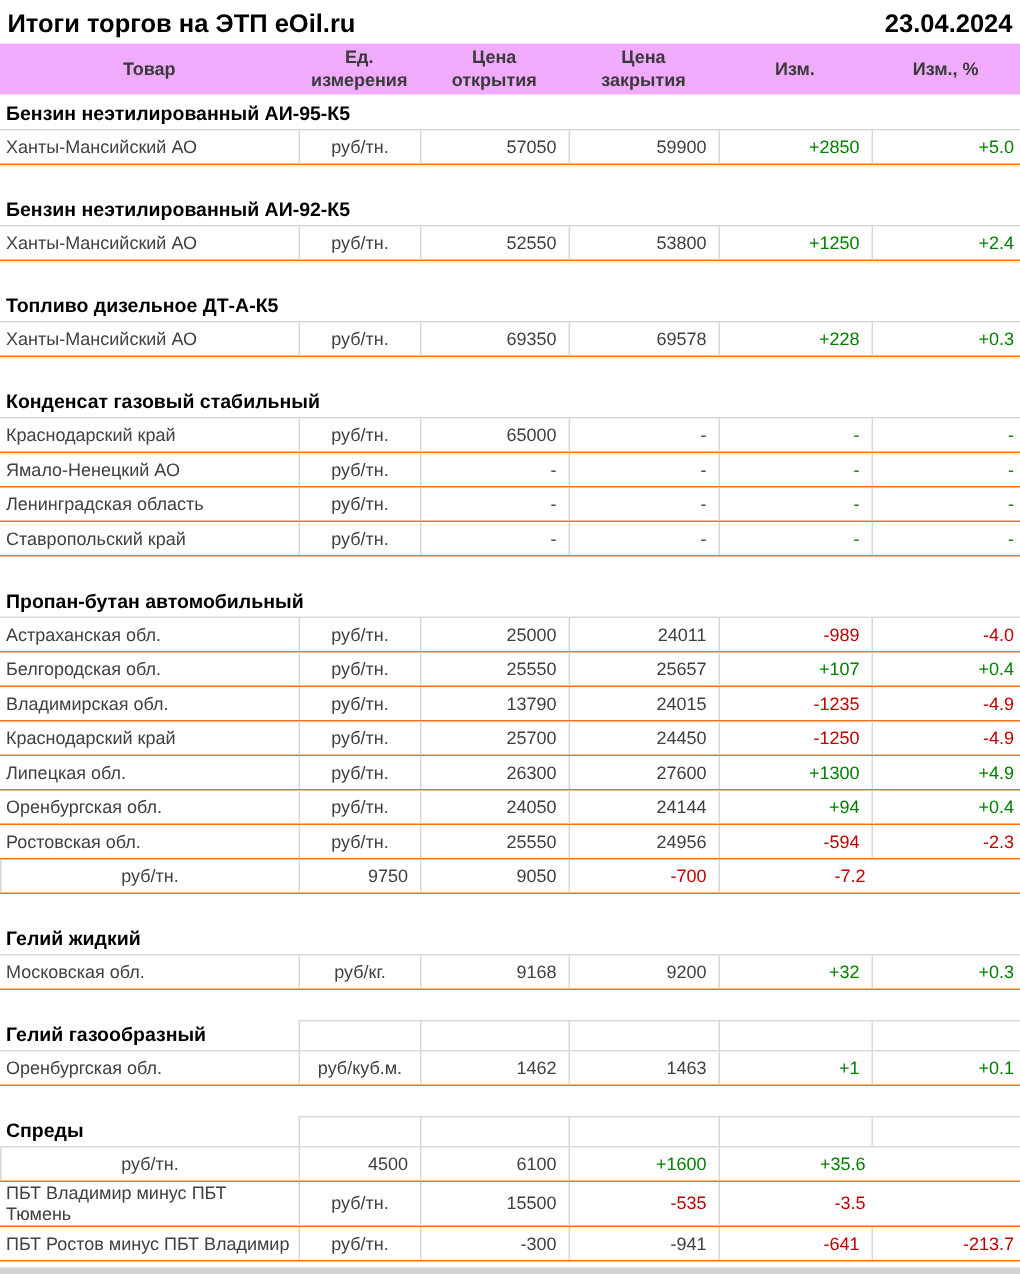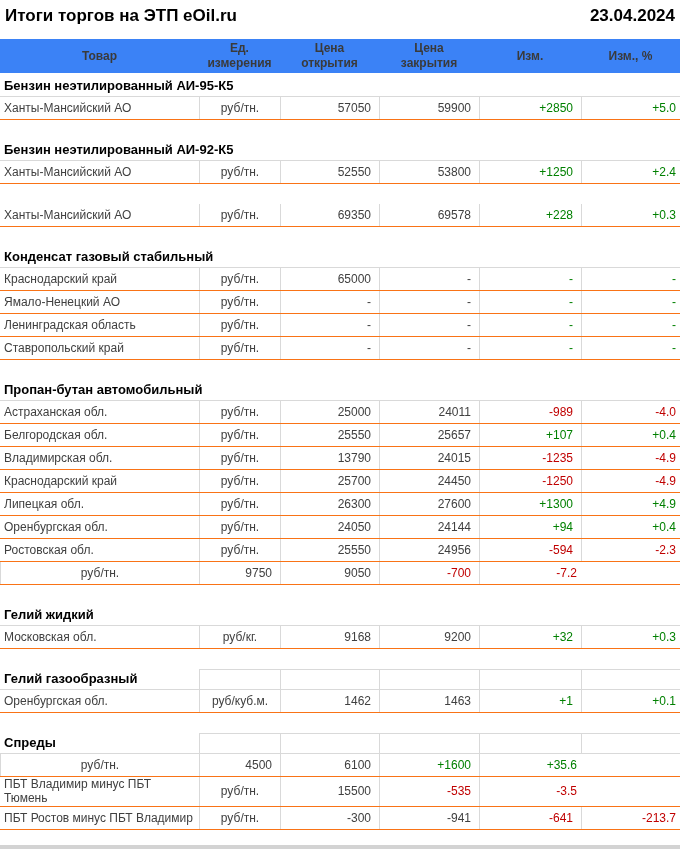--- a/index.html
+++ b/index.html
@@ -7,31 +7,31 @@
   body {
     background: #ffffff;
     font-family: "Liberation Sans", sans-serif;
     position: relative;
     overflow: hidden;
   }
   .titlebar {
     display: flex;
     justify-content: space-between;
     align-items: baseline;
-    padding: 6px 5px 13px 5px;
+    padding: 6px 5px 3px 5px;
     font-size: 17px;
     font-weight: bold;
     color: #000000;
   }
   .grid-row {
     display: grid;
     grid-template-columns: 199px 81px 99px 100px 102px 99px;
   }
   .thead {
-    background: #3b82f6;
+    background: #f0abfc;
     margin-bottom: 3px;
   }
   .thead .hcell {
     height: 34px;
     display: flex;
     align-items: center;
     justify-content: center;
     text-align: center;
     font-size: 12px;
     font-weight: bold;
@@ -140,20 +140,28 @@
       <div class="grid-row data-row">
         <div class="cell c0">Ханты-Мансийский АО</div>
         <div class="cell c1">руб/тн.</div>
         <div class="cell c2">52550</div>
         <div class="cell c3">53800</div>
         <div class="cell c4 chg-up">+1250</div>
         <div class="cell c5 chg-up">+2.4</div>
       </div>
     </div>
     <div class="section">
+      <div class="grid-row title-row">
+        <div class="cell c0">Топливо дизельное ДТ-А-К5</div>
+        <div class="cell c1"></div>
+        <div class="cell c2"></div>
+        <div class="cell c3"></div>
+        <div class="cell c4"></div>
+        <div class="cell c5"></div>
+      </div>
       <div class="grid-row data-row">
         <div class="cell c0">Ханты-Мансийский АО</div>
         <div class="cell c1">руб/тн.</div>
         <div class="cell c2">69350</div>
         <div class="cell c3">69578</div>
         <div class="cell c4 chg-up">+228</div>
         <div class="cell c5 chg-up">+0.3</div>
       </div>
     </div>
     <div class="section">

